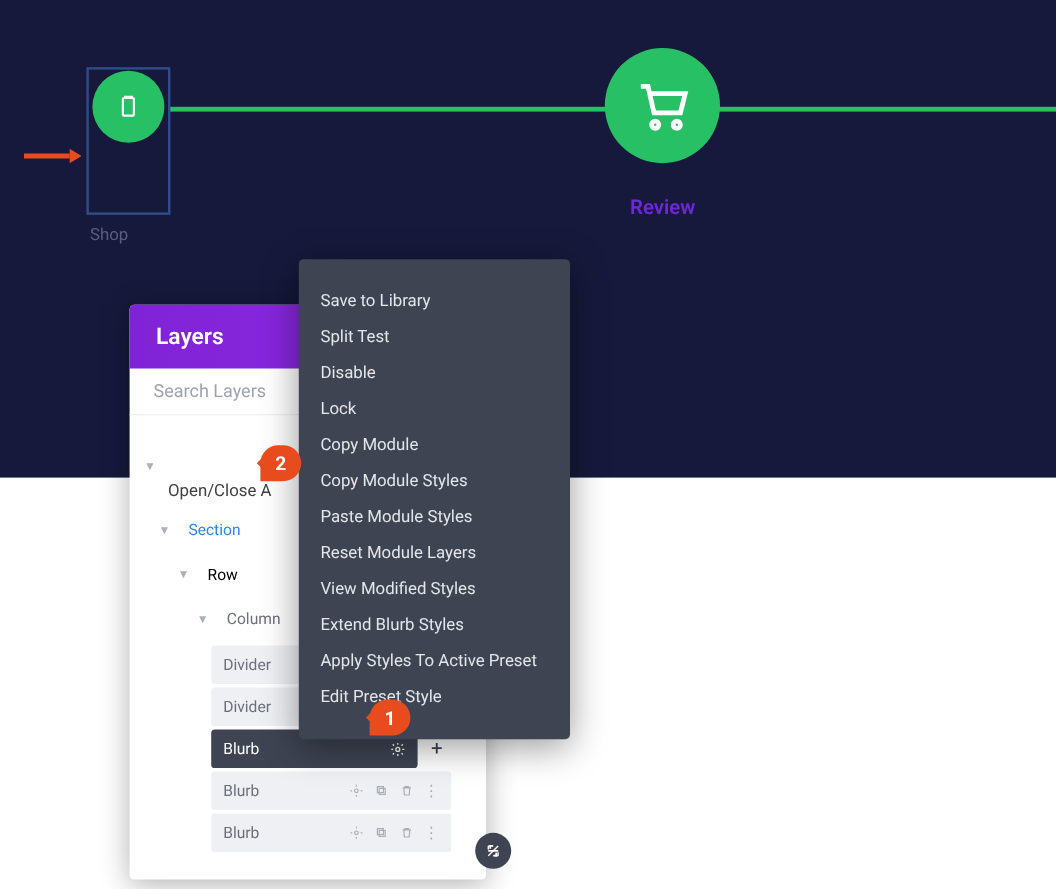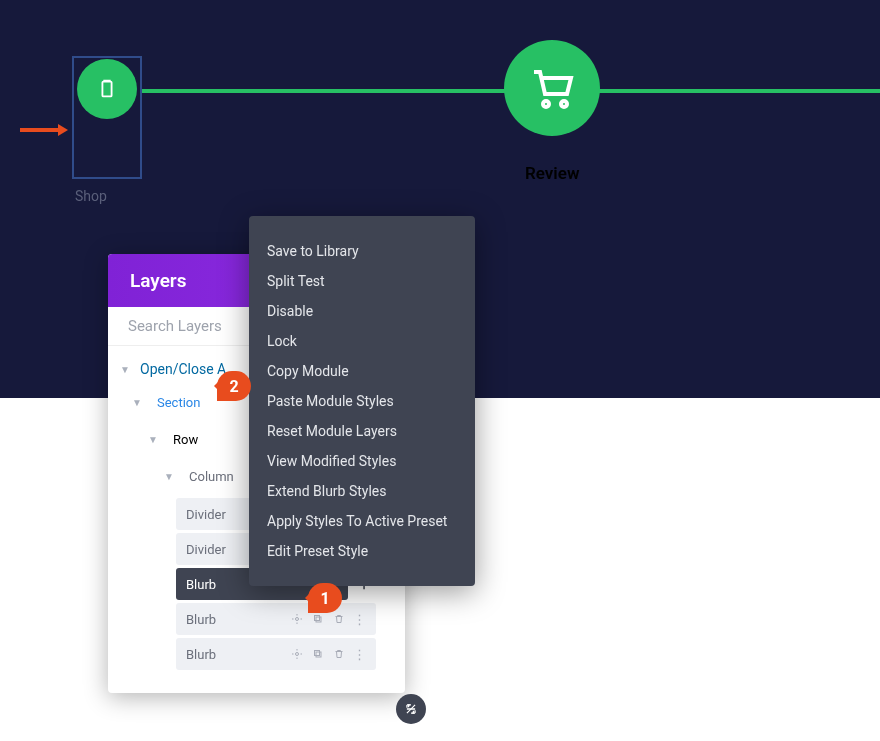--- a/index.html
+++ b/index.html
@@ -6,21 +6,21 @@
   body { width: 880px; height: 741px; background: #fff; position: relative; overflow: hidden; }
   .top-band { position: absolute; top: 0; left: 0; right: 0; height: 398px; background: #16193b; }
   .progress-line { position: absolute; top: 89px; left: 140px; right: 0; height: 4px; background: #27c064; }
   .step-circle { position: absolute; width: 60px; height: 60px; border-radius: 50%; background: #27c064; display: flex; align-items: center; justify-content: center; }
   .step1 { top: 59px; left: 77px; }
   .step2 { top: 40px; left: 504px; width: 96px; height: 96px; }
   .step2 svg { width: 48px; height: 48px; stroke: #fff; }
   .step1 svg { width: 22px; height: 22px; stroke: #fff; }
   .step1-box { position: absolute; top: 56px; left: 72px; width: 70px; height: 123px; border: 2px solid #304c8a; }
   .step1-label { position: absolute; top: 152px; left: 75px; font-size: 14px; color: #5a5f7a; margin-top: 36px; }
-  .step2-label { position: absolute; top: 163px; left: 525px; font-size: 17px; color: #000000; font-weight: 600; }
+  .step2-label { position: absolute; top: 163px; left: 525px; font-size: 17px; color: #6d28d9; font-weight: 600; }
   .red-arrow { position: absolute; top: 122px; left: 20px; }
   .layers-panel { position: absolute; top: 254px; left: 108px; width: 297px; background: #fff; border-radius: 4px; box-shadow: 0 4px 24px rgba(0,0,0,0.3); }
   .layers-header { background: #8e2de2; background: linear-gradient(90deg,#8022d6,#8e2de2); color: #fff; padding: 15px 22px; font-size: 19px; font-weight: 600; border-radius: 4px 4px 0 0; }
   .layers-search { padding: 10px 20px; font-size: 15px; color: #9ea3ad; border-bottom: 1px solid #eee; }
   .tree { padding: 8px 0 20px 0; font-size: 14px; color: #333; }
   .tree-row { display: flex; align-items: center; padding: 7px 12px; position: relative; }
   .chev { width: 10px; color: #aab0bc; margin-right: 6px; font-size: 10px; }
   .node-box { display: inline-block; padding: 4px 9px; border-radius: 3px; font-size: 13px; }
   .section-box { color: #2b87e6; }
   .row-box { color: #000000; }
@@ -34,21 +34,21 @@
   .icon { width: 13px; height: 13px; display: inline-flex; align-items: center; justify-content: center; }
   .plus-btn { width: 24px; text-align: center; color: #3f4452; font-size: 17px; font-weight: 400; margin-left: 4px; }
   .ctx-menu { position: absolute; top: 216px; left: 249px; width: 226px; background: #3f4452; border-radius: 4px; box-shadow: 0 6px 30px rgba(0,0,0,0.4); padding: 20px 0; }
   .ctx-item { color: #e4e6ea; font-size: 14px; padding: 7px 18px; cursor: pointer; }
   .callout { position: absolute; width: 34px; height: 30px; background: #e84c1e; border-radius: 15px 15px 15px 0; display: flex; align-items: center; justify-content: center; color: #fff; font-size: 16px; font-weight: 700; }
   .callout::before { content: ""; position: absolute; left: -11px; top: 7px; border: 8px solid transparent; border-right-color: #e84c1e; }
   .resize-handle { position: absolute; top: 694px; left: 396px; width: 30px; height: 30px; background: #3f4452; border-radius: 50%; display: flex; align-items: center; justify-content: center; }
   .indent-1 { padding-left: 24px; }
   .indent-2 { padding-left: 40px; }
   .indent-3 { padding-left: 56px; }
-  .open-close { color: #0369a1; font-size: 14px; padding-left: 4px; }
+  .open-close { color: #404040; font-size: 14px; padding-left: 4px; margin-top: 40px; }
 </style>
 </head>
 <body>
 
 <div class="top-band"></div>
 <div class="progress-line"></div>
 
 <div class="step1-box"></div>
 <div class="step-circle step1">
   <svg viewBox="0 0 24 24" fill="none" stroke-width="2">
@@ -169,20 +169,21 @@
     </div>
   </div>
 </div>
 
 <div class="ctx-menu">
   <div class="ctx-item">Save to Library</div>
   <div class="ctx-item">Split Test</div>
   <div class="ctx-item">Disable</div>
   <div class="ctx-item">Lock</div>
   <div class="ctx-item">Copy Module</div>
+  <div class="ctx-item">Copy Module Styles</div>
   <div class="ctx-item">Paste Module Styles</div>
   <div class="ctx-item">Reset Module Layers</div>
   <div class="ctx-item">View Modified Styles</div>
   <div class="ctx-item">Extend Blurb Styles</div>
   <div class="ctx-item">Apply Styles To Active Preset</div>
   <div class="ctx-item">Edit Preset Style</div>
 </div>
 
 <div class="callout" style="top:583px; left:308px;">1</div>
 <div class="callout" style="top:371px; left:217px;">2</div>

